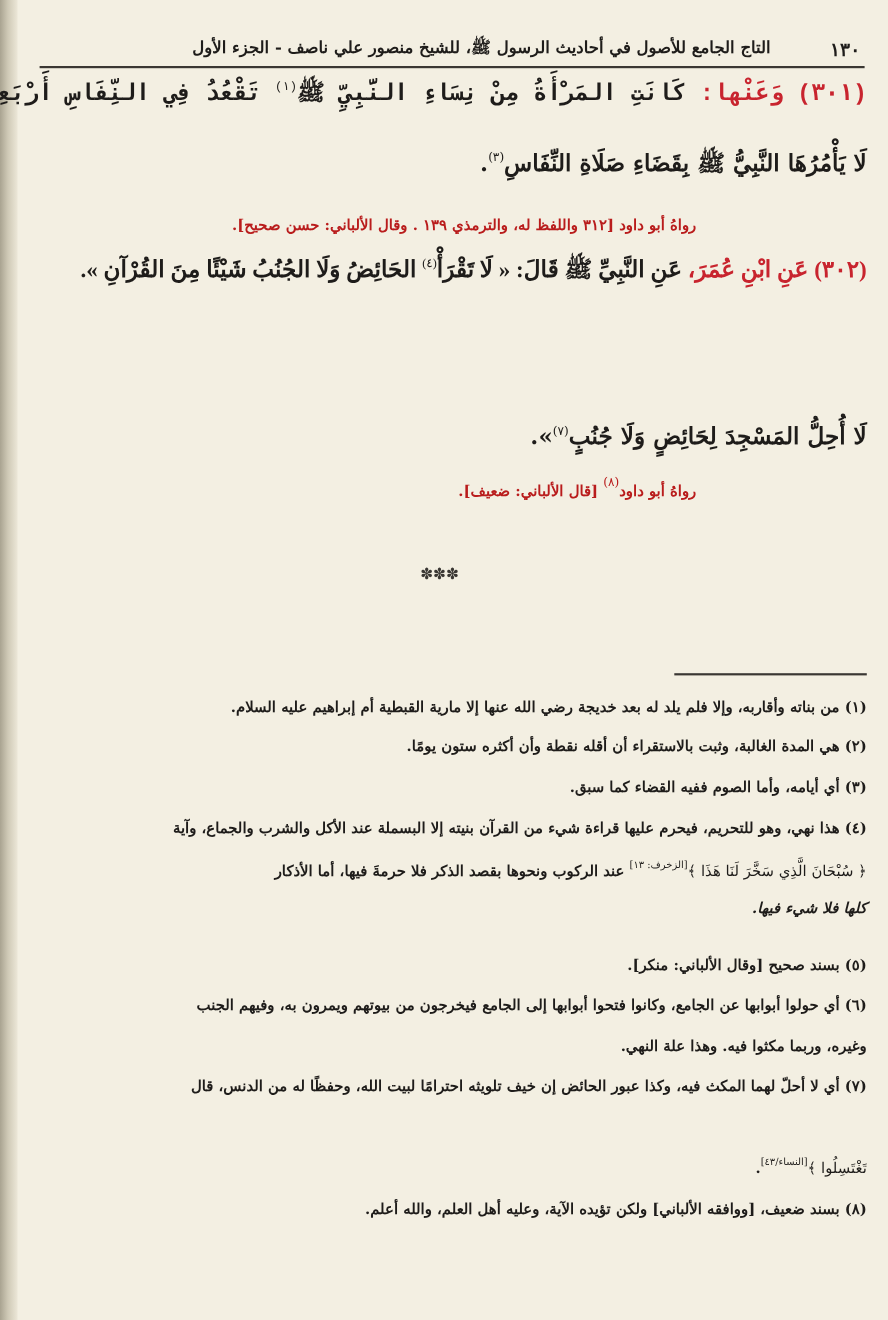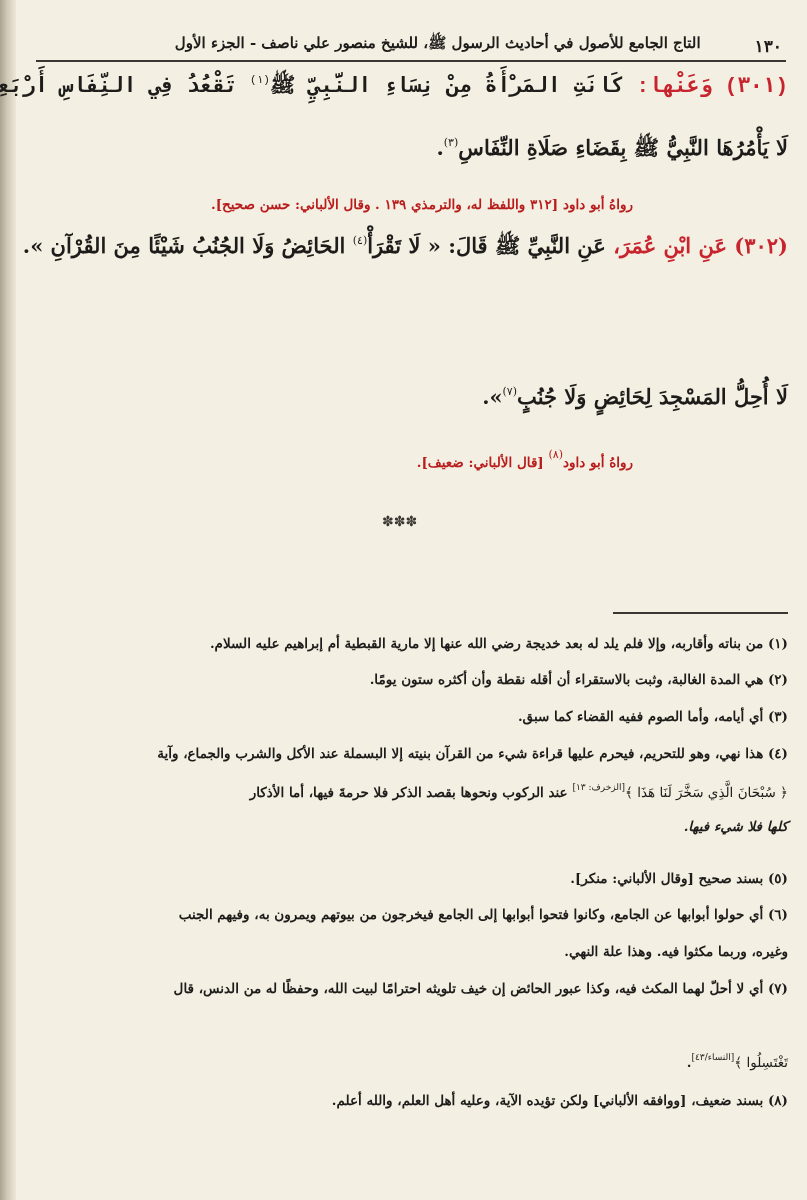--- a/index.html
+++ b/index.html
@@ -67,31 +67,31 @@
     <span class="red">(٣٠١)</span>
     <span class="red">وَعَنْها:</span>
     <span>كَانَتِ المَرْأَةُ مِنْ نِسَاءِ النَّبِيِّ ﷺ</span><sup>(١)</sup>
     <span>تَقْعُدُ فِي النِّفَاسِ أَرْبَعِينَ لَيْلَةً</span><sup>(٢)</sup>
   </div>
   <div class="line" style="top:135px;">
     <span>لَا يَأْمُرُهَا النَّبِيُّ ﷺ بِقَضَاءِ صَلَاةِ النِّفَاسِ</span><sup>(٣)</sup><span>.</span>
   </div>
   <div class="src" style="top:196px; right:155px;">رواهُ أبو داود [٣١٢ واللفظ له، والترمذي ١٣٩ . وقال الألباني: حسن صحيح].</div>
 
-  <div class="line" style="top:233px;">
+  <div class="line" style="top:233px;font-family:Liberation Serif, serif;">
     <span class="red">(٣٠٢)</span>
     <span class="red">عَنِ ابْنِ عُمَرَ،</span>
     <span>عَنِ النَّبِيِّ ﷺ قَالَ: « لَا تَقْرَأْ</span><sup>(٤)</sup>
     <span>الحَائِضُ وَلَا الجُنُبُ شَيْئًا مِنَ القُرْآنِ ».</span>
   </div>
 
   <div class="line" style="top:384px;">
     <span>لَا أُحِلُّ المَسْجِدَ لِحَائِضٍ وَلَا جُنُبٍ</span><sup>(٧)</sup><span>».</span>
   </div>
-  <div class="src" style="top:448px; right:155px;">
+  <div class="src" style="top:432px; right:155px;">
     <span>رواهُ أبو داود</span><sup>(٨)</sup>
     <span>[قال الألباني: ضعيف].</span>
   </div>
 
   <div class="stars">✽✽✽</div>
 
   <div class="fn-rule"></div>
 
   <div class="fn" style="top:635px;">(١) من بناته وأقاربه، وإلا فلم يلد له بعد خديجة رضي الله عنها إلا مارية القبطية أم إبراهيم عليه السلام.</div>
   <div class="fn" style="top:671px;">(٢) هي المدة الغالبة، وثبت بالاستقراء أن أقله نقطة وأن أكثره ستون يومًا.</div>

